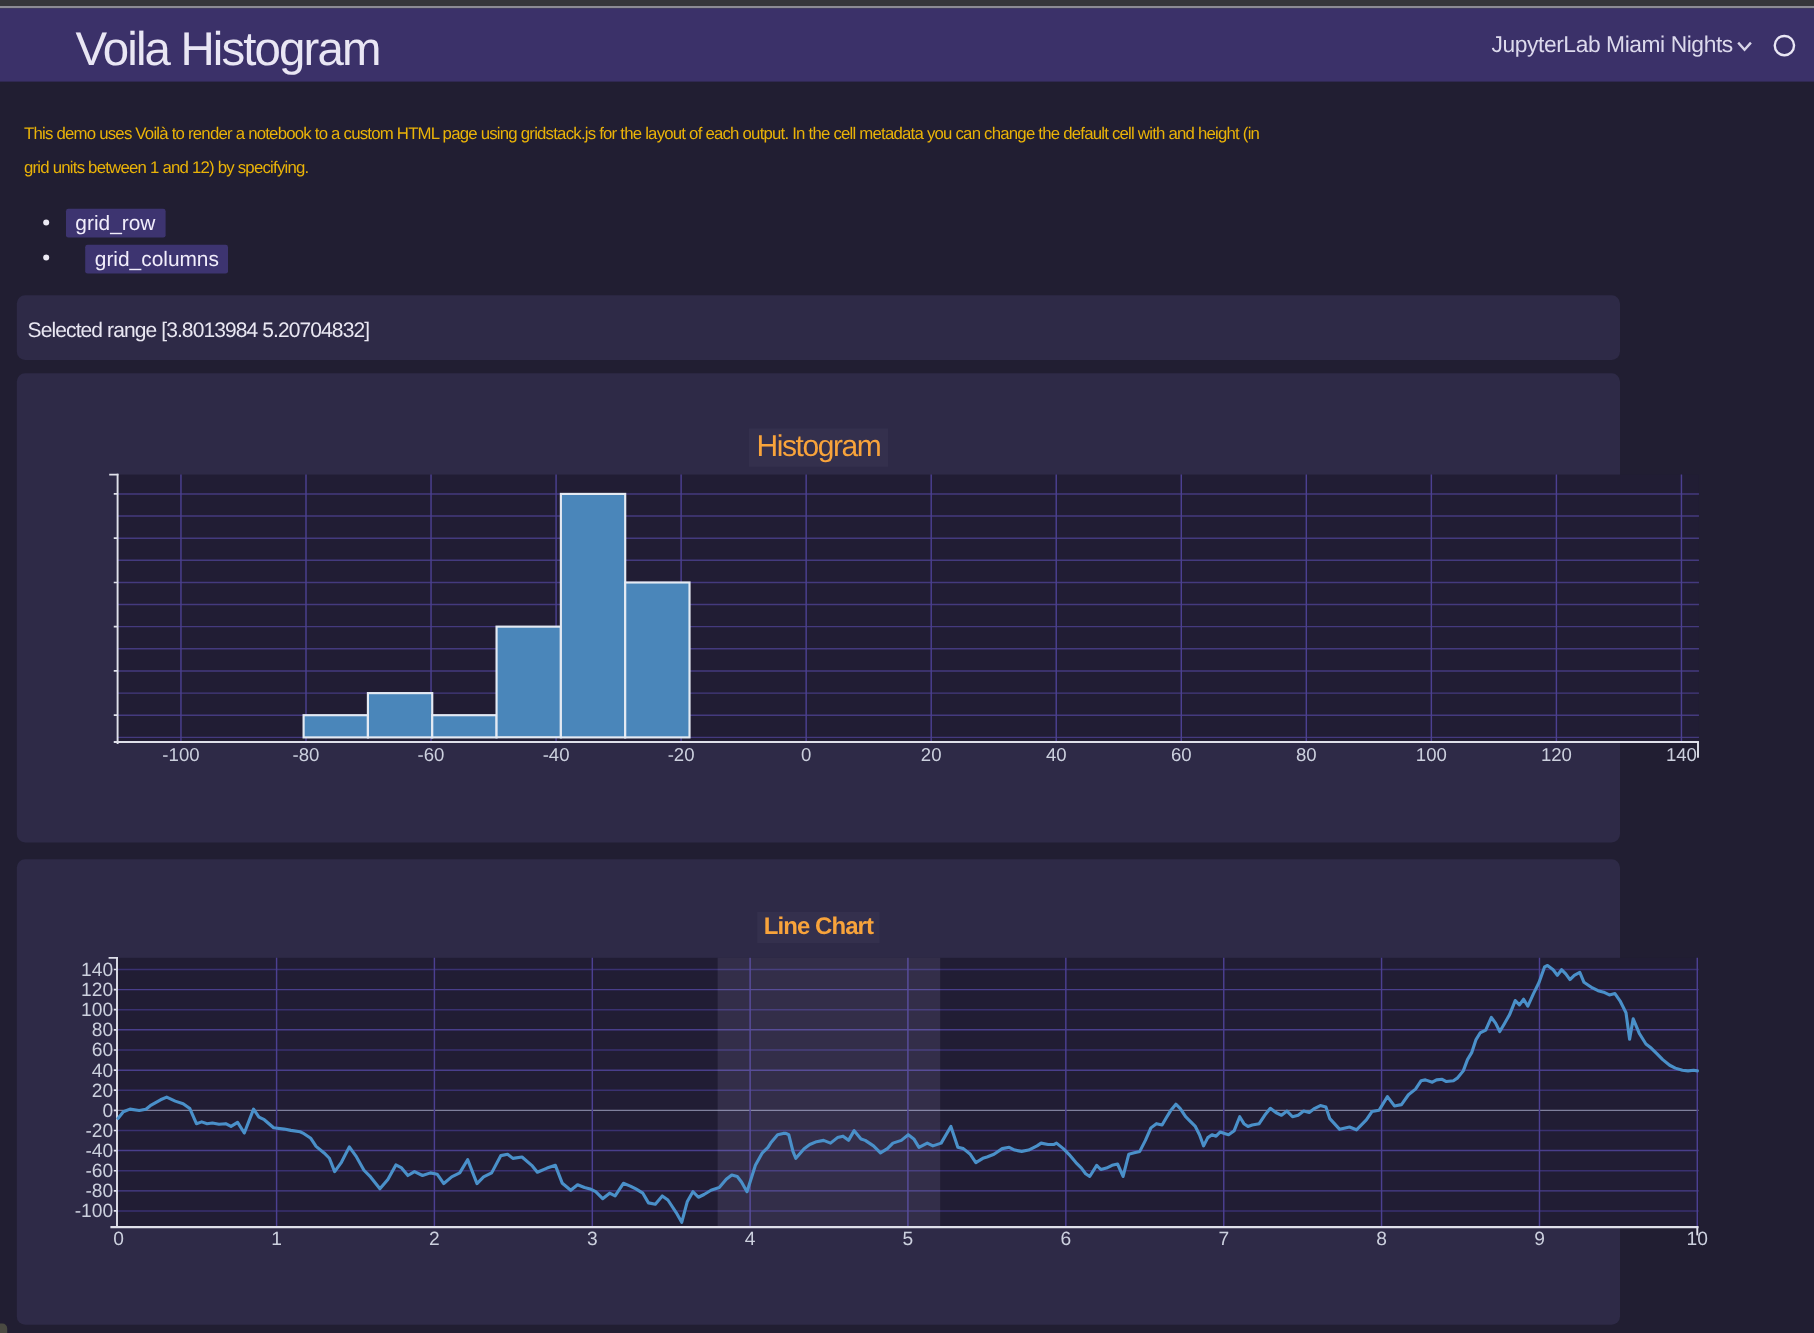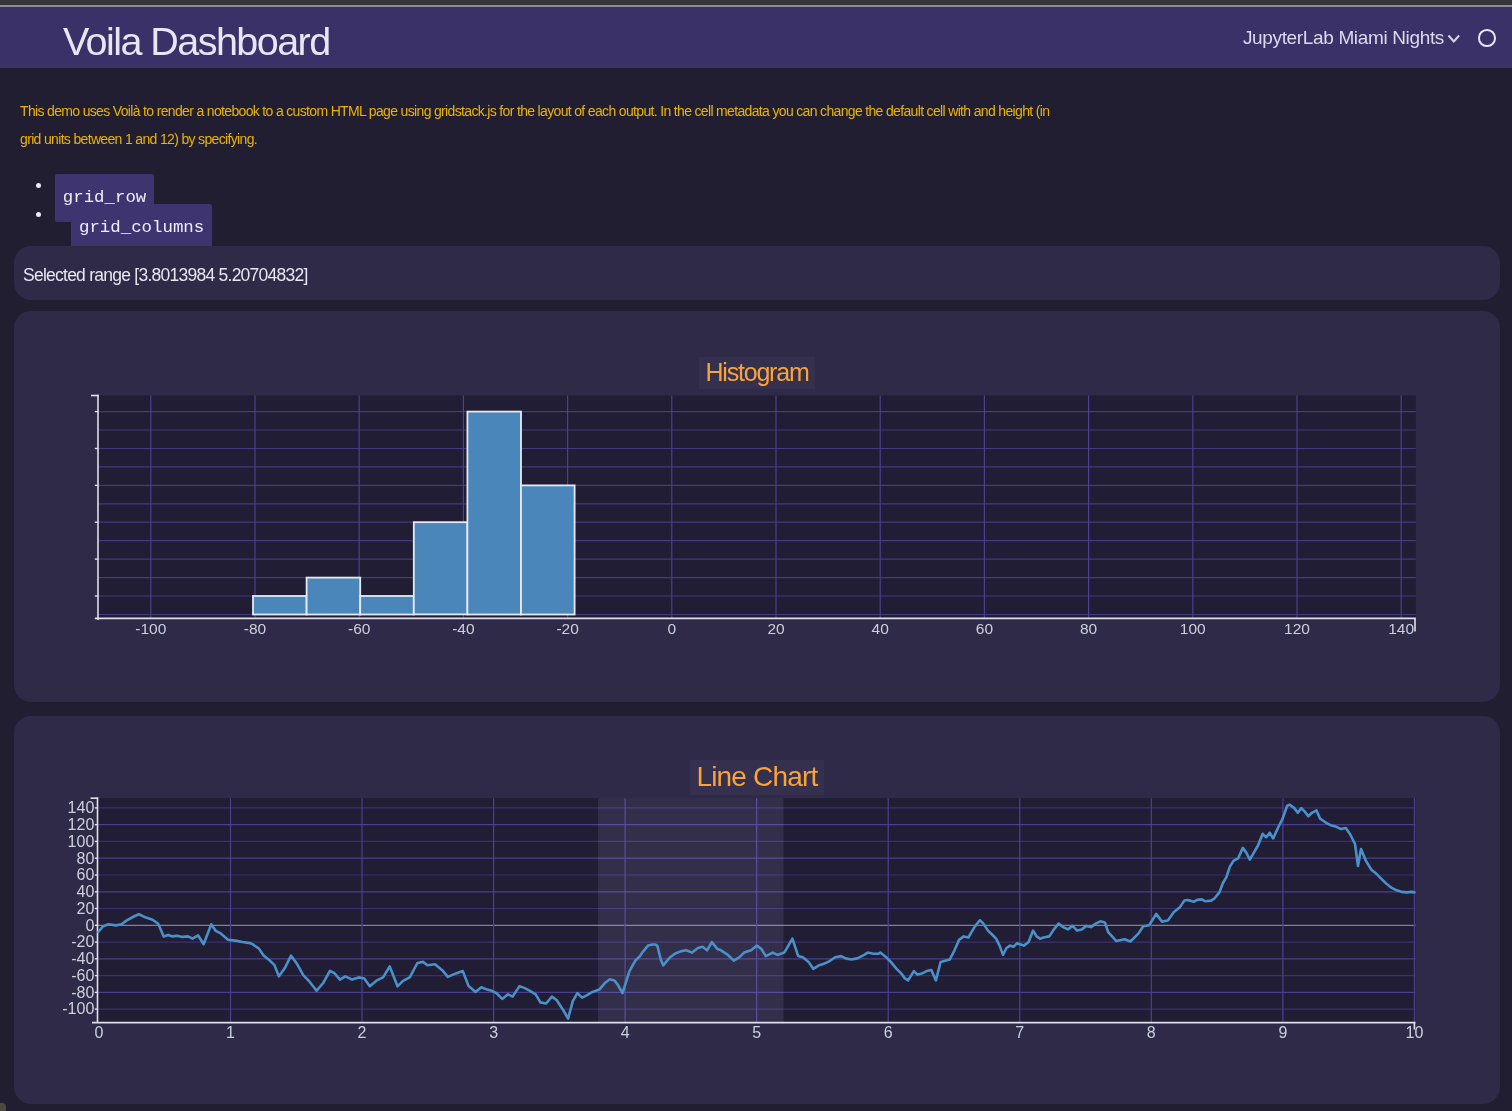--- a/index.html
+++ b/index.html
@@ -8,36 +8,36 @@
   .abs{position:absolute;}
   #topstrip{left:0;top:0;width:1512px;height:5px;background:#36363a;}
   #topsep{left:0;top:5px;width:1512px;height:2px;background:#8c8b93;}
   #header{left:0;top:7px;width:1512px;height:61px;background:#3b3169;}
   #title{left:63px;top:18.5px;font-size:39.5px;letter-spacing:-1.55px;color:#e9e6f4;}
   #hdr-right{right:68px;top:27px;font-size:19px;letter-spacing:-0.35px;color:#dcd9ec;}
   #chev{left:1446.5px;top:34px;}
   #circ{left:1478px;top:29px;width:13.6px;height:13.6px;border:2.2px solid #e9e6f4;border-radius:50%;}
   .para{left:20px;font-size:14px;letter-spacing:-0.66px;color:#eab308;white-space:nowrap;}
   .dot{width:5.4px;height:5.4px;border-radius:50%;background:#eceaf4;}
-  .chip{background:#3d3470;color:#f1edfb;font-family:Liberation Mono, monospace;
-        font-size:17.4px;height:24px;line-height:24px;padding:12px 8px;border-radius:2px;}
-  .panel{background:#2e2a47;border-radius:17px;left:14px;width:1486px;}
+  .chip{background:#3d3470;color:#f1edfb;font-family:Liberation Sans, sans-serif;
+        font-size:17.4px;height:24px;line-height:24px;padding:0 8px;border-radius:2px;}
+  .panel{background:#2e2a47;border-radius:7px;left:14px;width:1336px;}
   .ctitle span{background:rgba(208,202,240,0.038);padding:1px 6px 3px;text-align:right;}
   #p1{top:246px;height:54px;}
   #p1 .txt{left:9px;top:2px;line-height:54px;font-size:17.5px;letter-spacing:-0.75px;color:#e9e7f2;}
   #p2{top:311px;height:391px;}
   #p3{top:716px;height:388px;}
   .ctitle{width:100%;text-align:center;color:#f8a33b;}
 </style>
 </head>
 <body>
 <div id="topstrip" class="abs"></div>
 <div id="topsep" class="abs"></div>
 <div id="header" class="abs"></div>
-<div id="title" class="abs">Voila Dashboard</div>
+<div id="title" class="abs">Voila Histogram</div>
 <div id="hdr-right" class="abs">JupyterLab Miami Nights</div>
 <svg id="chev" class="abs" width="14" height="10" viewBox="0 0 14 10">
   <path d="M1.5 1.5 L6.8 7.5 L12.1 1.5" fill="none" stroke="#d8d5e8" stroke-width="2"></path>
 </svg>
 <div id="circ" class="abs"></div>
 
 <div class="para abs" style="top:103px;">This demo uses Voilà to render a notebook to a custom HTML page using gridstack.js for the layout of each output. In the cell metadata you can change the default cell with and height (in</div>
 <div class="para abs" style="top:130.5px;text-align:right;">grid units between 1 and 12) by specifying.</div>
 
 <div class="dot abs" style="left:36px;top:183px;"></div>
@@ -104,21 +104,21 @@
 <text x="866.2" y="323.3" fill="#ccd0de" font-size="15.5" text-anchor="middle">40</text>
 <text x="970.4" y="323.3" fill="#ccd0de" font-size="15.5" text-anchor="middle">60</text>
 <text x="1074.6" y="323.3" fill="#ccd0de" font-size="15.5" text-anchor="middle">80</text>
 <text x="1178.8" y="323.3" fill="#ccd0de" font-size="15.5" text-anchor="middle">100</text>
 <text x="1283.0" y="323.3" fill="#ccd0de" font-size="15.5" text-anchor="middle">120</text>
 <text x="1387.2" y="323.3" fill="#ccd0de" font-size="15.5" text-anchor="middle">140</text>
 </svg>
 </div>
 
 <div id="p3" class="panel abs">
-  <div class="ctitle abs" style="top:45px;font-size:28px;letter-spacing:-0.8px;"><span>Line Chart</span></div>
+  <div class="ctitle abs" style="top:45px;font-size:20px;letter-spacing:-0.8px;font-weight:bold;"><span>Line Chart</span></div>
   <svg class="abs" style="left:0;top:0" width="1484" height="388" viewBox="0 0 1484 388">
 <rect x="83.5" y="82.2" width="1318.0" height="224.4" fill="#211d34"></rect>
 <line x1="83.5" y1="293.1" x2="1401.5" y2="293.1" stroke="#3a3170" stroke-width="1.2"></line>
 <line x1="83.5" y1="276.4" x2="1401.5" y2="276.4" stroke="#4a3f8c" stroke-width="1.2"></line>
 <line x1="83.5" y1="259.6" x2="1401.5" y2="259.6" stroke="#3a3170" stroke-width="1.2"></line>
 <line x1="83.5" y1="242.8" x2="1401.5" y2="242.8" stroke="#4a3f8c" stroke-width="1.2"></line>
 <line x1="83.5" y1="226.1" x2="1401.5" y2="226.1" stroke="#3a3170" stroke-width="1.2"></line>
 <line x1="83.5" y1="209.3" x2="1401.5" y2="209.3" stroke="#7f809c" stroke-width="1.2"></line>
 <line x1="83.5" y1="192.5" x2="1401.5" y2="192.5" stroke="#3a3170" stroke-width="1.2"></line>
 <line x1="83.5" y1="175.8" x2="1401.5" y2="175.8" stroke="#4a3f8c" stroke-width="1.2"></line>

